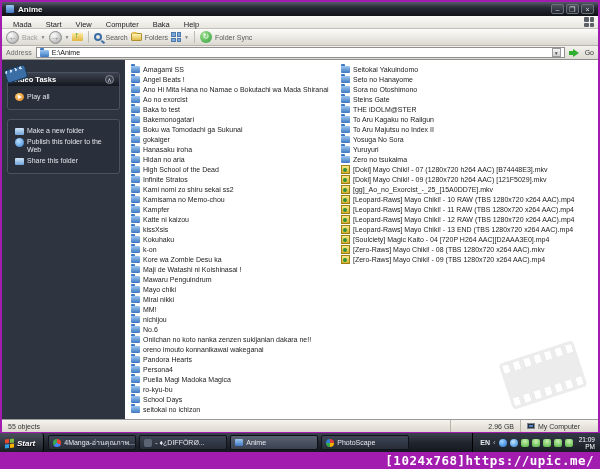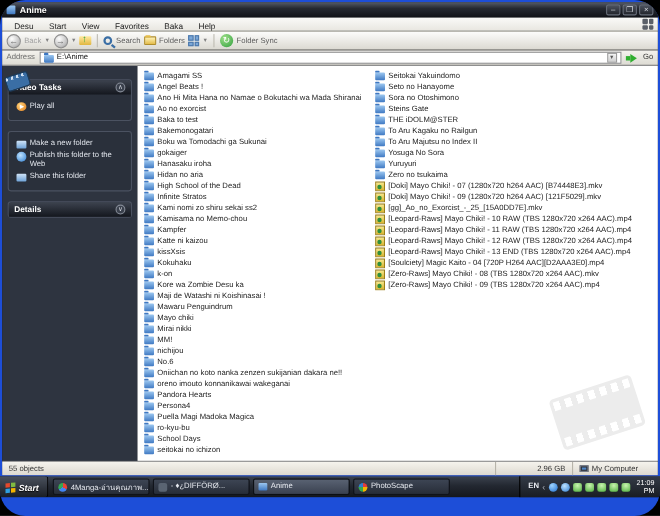--- a/index.html
+++ b/index.html
@@ -1,17 +1,17 @@
 <!DOCTYPE html>
 <html><head>
 <meta charset="utf-8">
 <style>
   * { margin:0; padding:0; box-sizing:border-box; }
   body { font-family:"Liberation Sans", sans-serif; background:#000; }
-  .screen { position:relative; width:600px; height:469px; background:#1d4ed8; overflow:hidden;border-radius:23px; }
+  .screen { position:relative; width:600px; height:469px; background:#a21caf; overflow:hidden; }
 
   
   .window { position:absolute; left:2px; top:2px; width:596px; height:430px; background:#16181d; }
 
   .titlebar { height:14px; display:flex; align-items:center; padding:0 4px; gap:4px;
     background:linear-gradient(180deg,#565c68 0%,#262a33 40%,#101217 100%); }
   .win-icon { width:8px; height:8px; background:linear-gradient(180deg,#9cc7f0,#3e78c2); border-radius:1px; }
   .title-text { color:#fff; font-size:8px; font-weight:bold; text-shadow:0 1px 1px #000; }
   .tb-controls { margin-left:auto; display:flex; gap:2px; }
   .tb-btn { width:13px; height:10px; display:flex; align-items:center; justify-content:center;
@@ -152,21 +152,21 @@
       <span class="tb-controls">
         <span class="tb-btn">–</span>
         <span class="tb-btn">❐</span>
         <span class="tb-btn">×</span>
       </span>
     </div>
 
     <div class="menubar">
       <span>
         
-      <span class="menu-item">Desu</span><span class="menu-item">Start</span><span class="menu-item">View</span><span class="menu-item">Favorites</span><span class="menu-item">Baka</span><span class="menu-item">Help</span></span>
+      <span class="menu-item">Mada</span><span class="menu-item">Start</span><span class="menu-item">View</span><span class="menu-item">Computer</span><span class="menu-item">Baka</span><span class="menu-item">Help</span></span>
       <span class="winlogo">
           <span></span>
           <span></span>
           <span></span>
           <span></span>
         </span>
     </div>
 
     <div class="toolbar">
       <span class="nav-circle">←</span>
@@ -239,26 +239,20 @@
               </div>
 
               <div class="pitem">
                 <span class="pic k-share-folder"></span>
                 <span>Share this folder</span>
               </div>
             </div>
         </div>
 
 
-        <div class="panel">
-          <div class="panel-h">
-            <span class="ptitle">Details</span>
-            <span class="pchev">∨</span>
-          </div>
-        </div>
 
       </div>
 
       <div class="content">
         <div class="filmstrip-wm"></div>
         <div class="col col1">
 
             <div class="file-row">
               <span class="fi k-folder"></span>
               <span class="fname">Amagami SS</span>
@@ -592,14 +586,15 @@
       <span class="buddy"></span>
       <span class="buddy"></span>
       <span class="buddy"></span>
       <span class="clock">
         <div>21:09</div>
         <div>PM</div>
       </span>
     </div>
   </div>
 
+  <div class="watermark">[1024x768]https://upic.me/</div>
 
 </div>
 
 </body></html>

